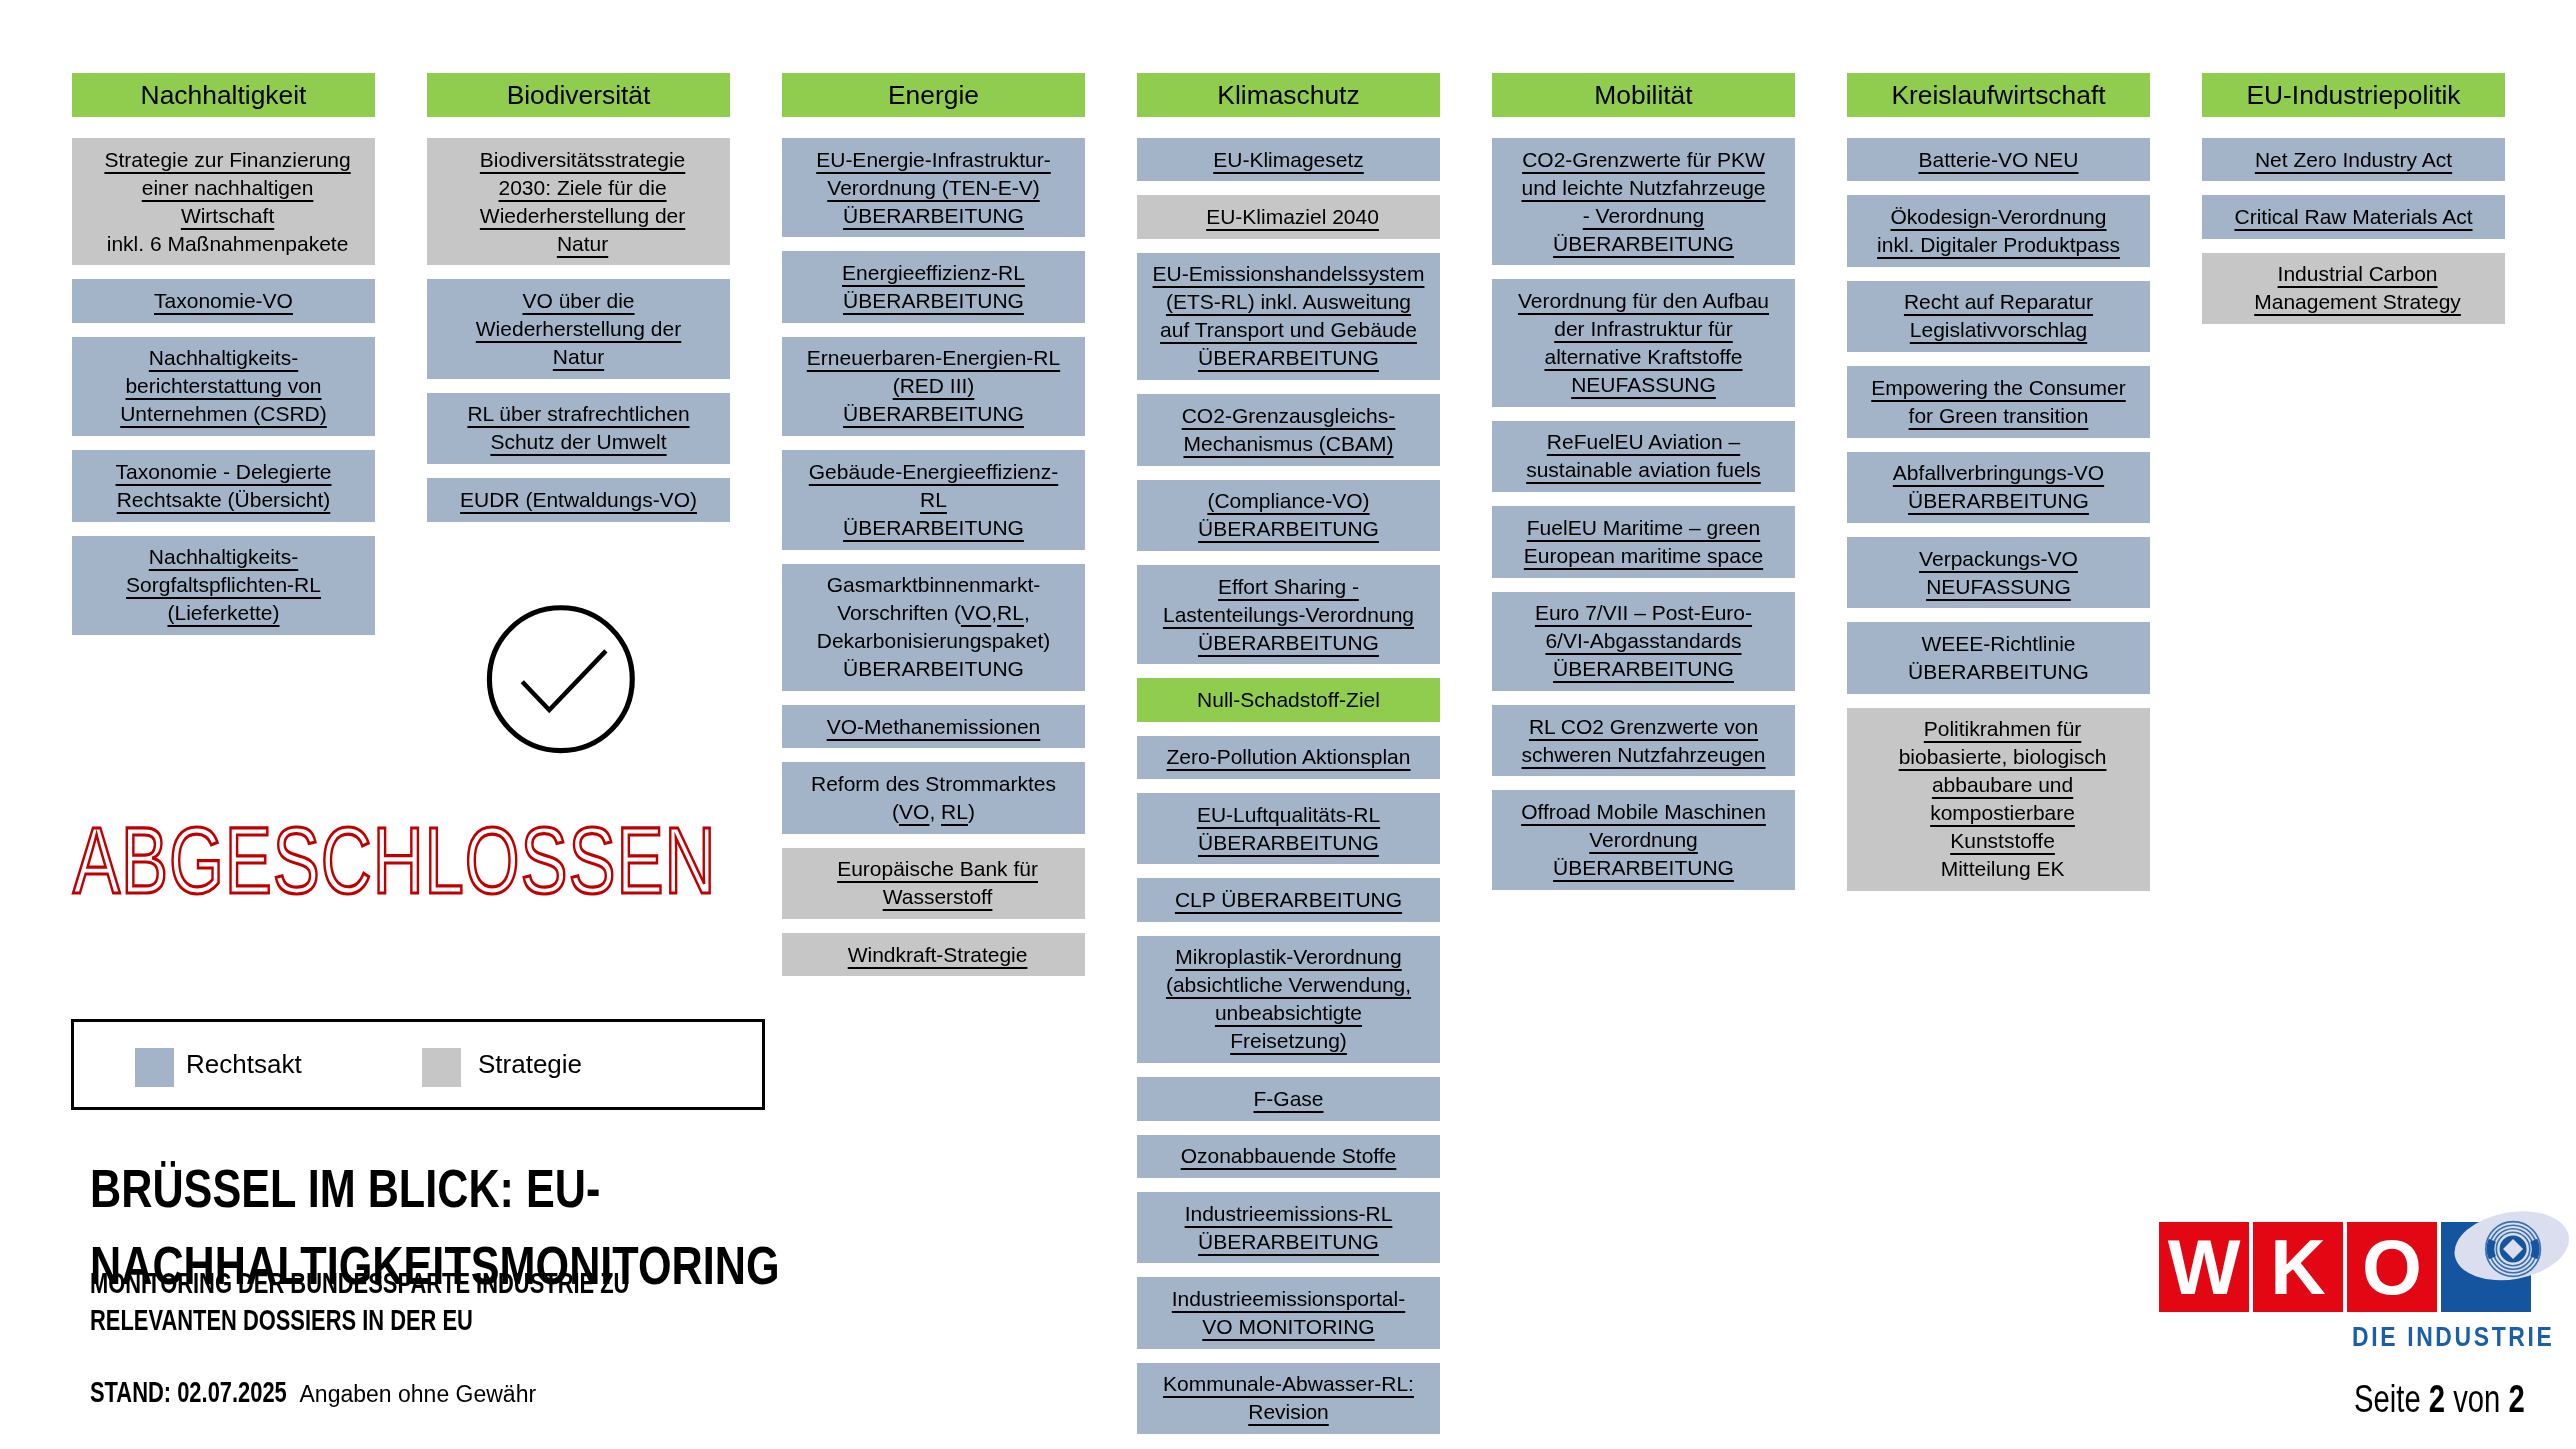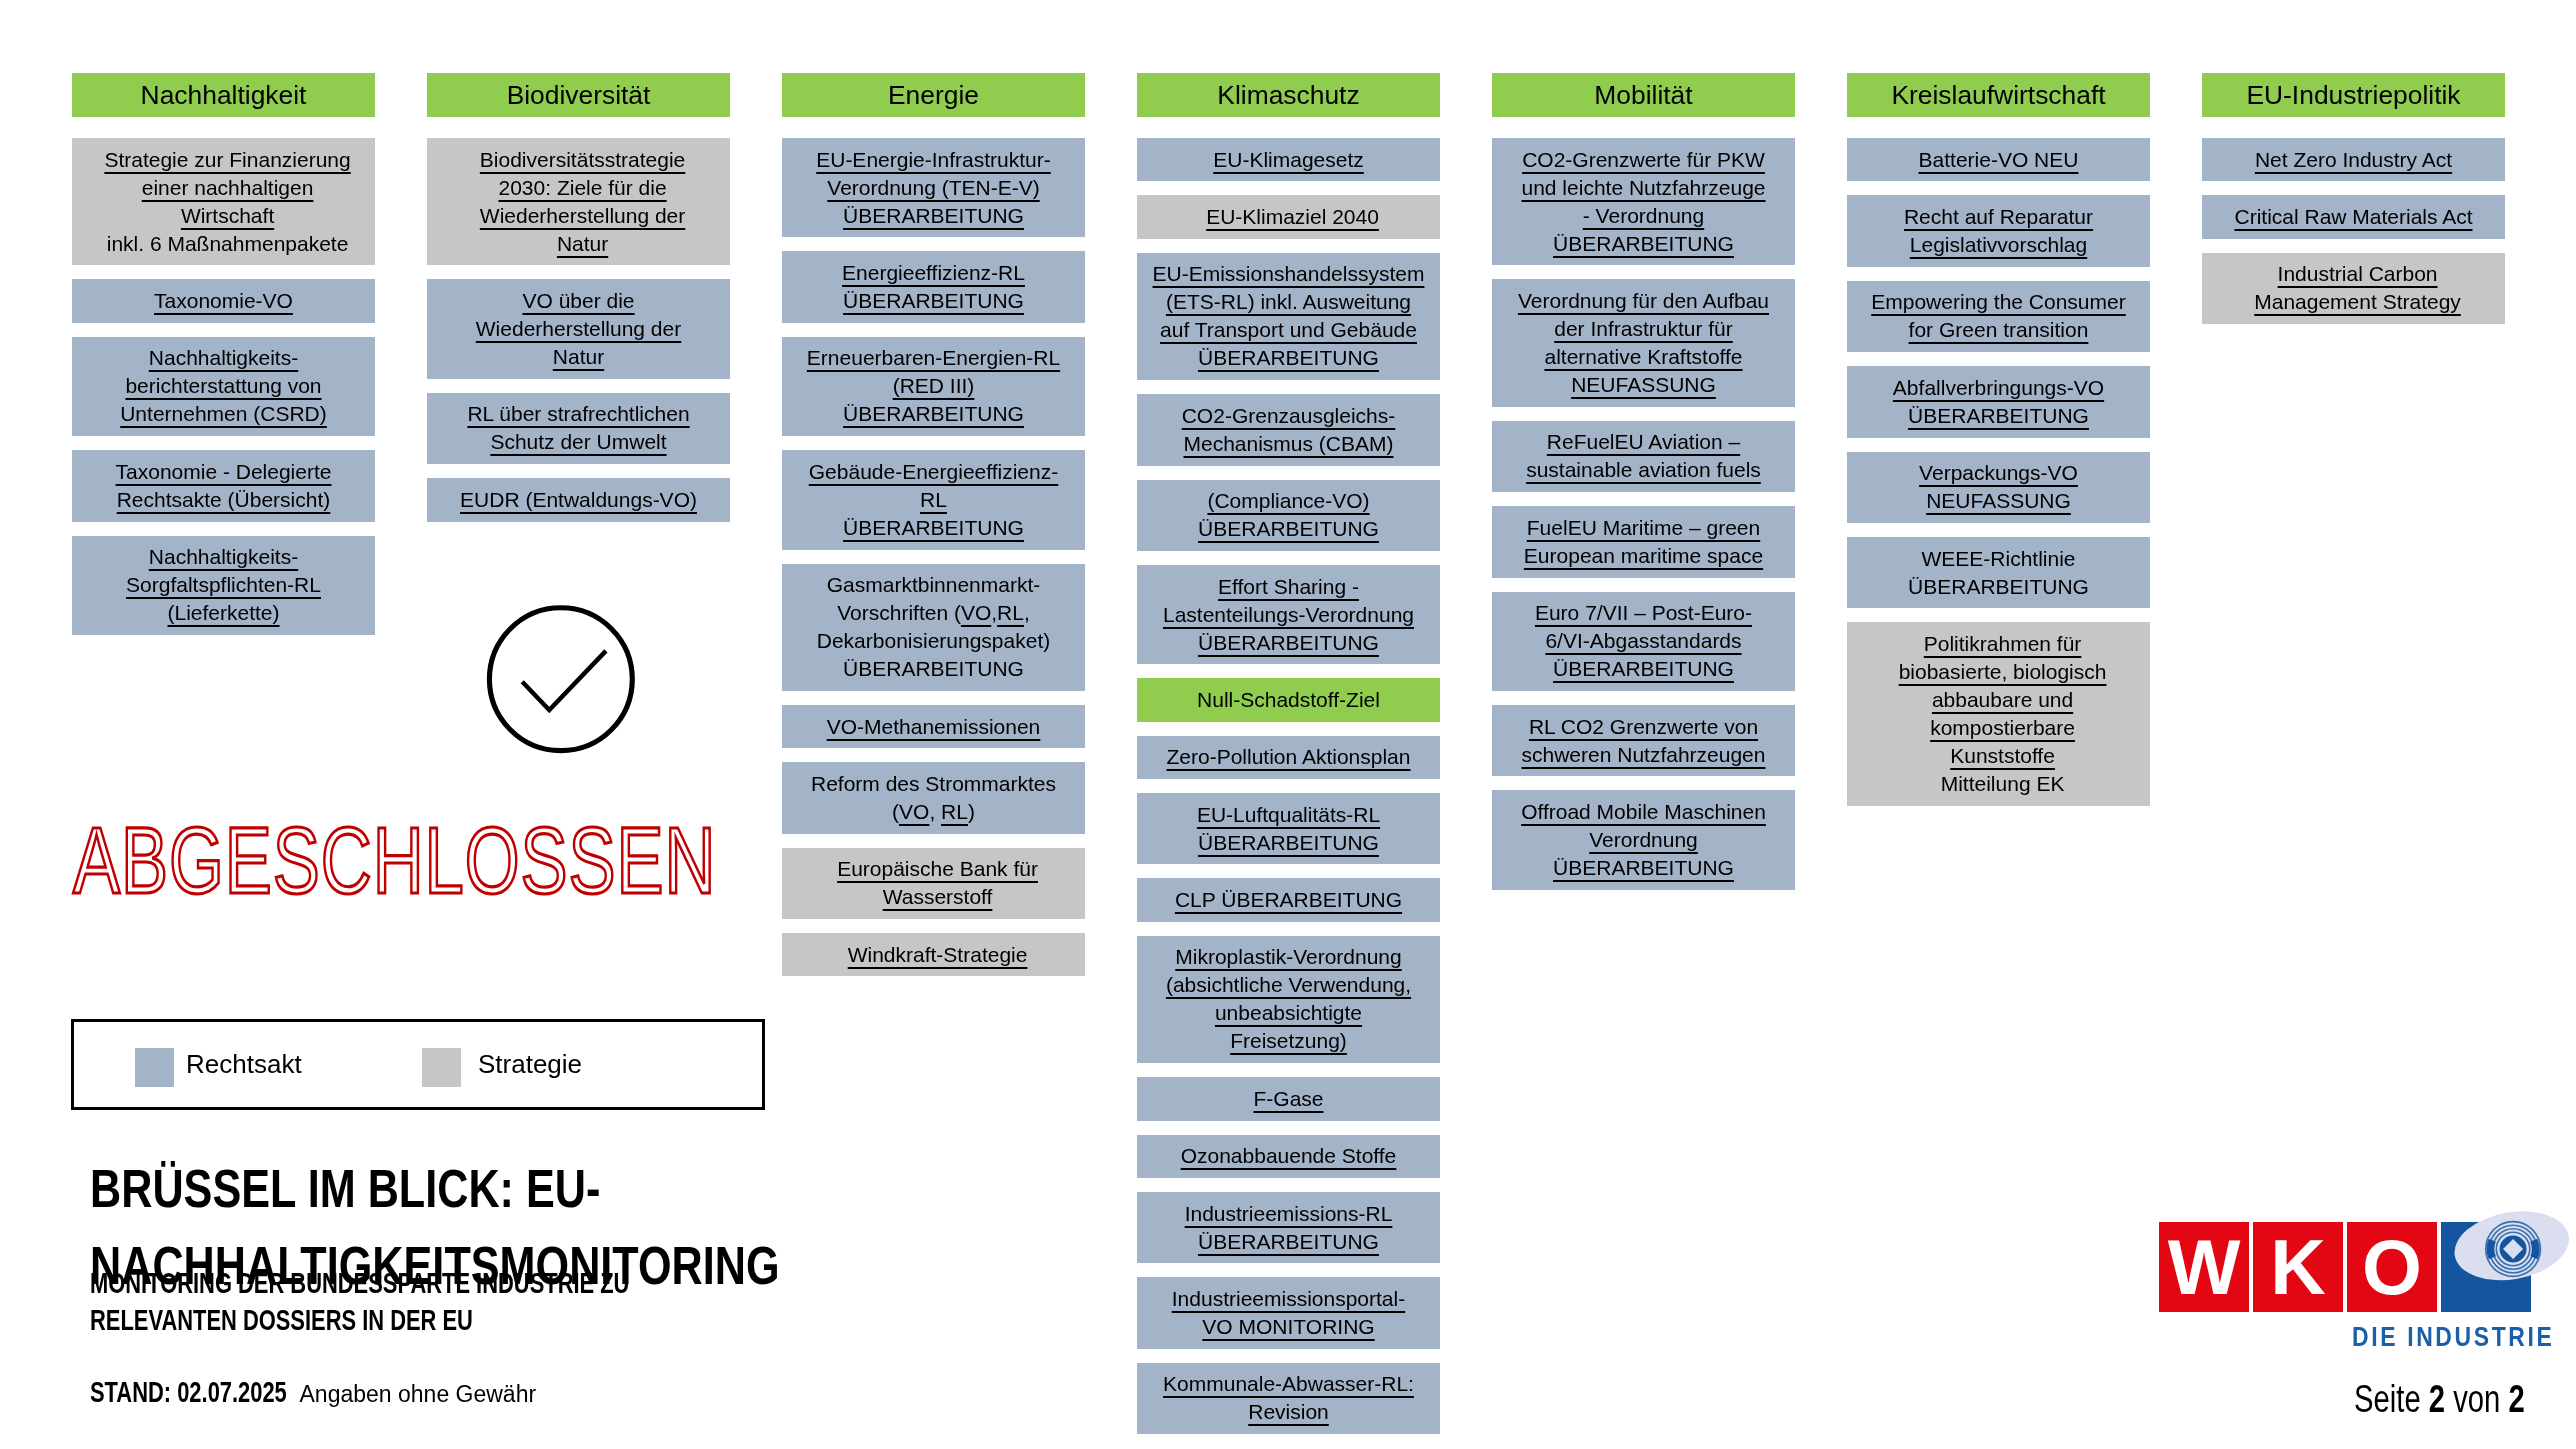--- a/index.html
+++ b/index.html
@@ -266,20 +266,24 @@
       <div class="box law">
         <div class="line"><span class="u">Offroad Mobile Maschinen</span></div>
         <div class="line"><span class="u">Verordnung</span></div>
         <div class="line"><span class="u">ÜBERARBEITUNG</span></div>
       </div>
     </div>
     <div class="column">
       <div class="col-header">Kreislaufwirtschaft</div>
       <div class="box law">
         <div class="line"><span class="u">Batterie-VO NEU</span></div>
+      </div>
+      <div class="box law">
+        <div class="line"><span class="u">Ökodesign-Verordnung</span></div>
+        <div class="line"><span class="u">inkl. Digitaler Produktpass</span></div>
       </div>
       <div class="box law">
         <div class="line"><span class="u">Recht auf Reparatur</span></div>
         <div class="line"><span class="u">Legislativvorschlag</span></div>
       </div>
       <div class="box law">
         <div class="line"><span class="u">Empowering the Consumer</span></div>
         <div class="line"><span class="u">for Green transition</span></div>
       </div>
       <div class="box law">

